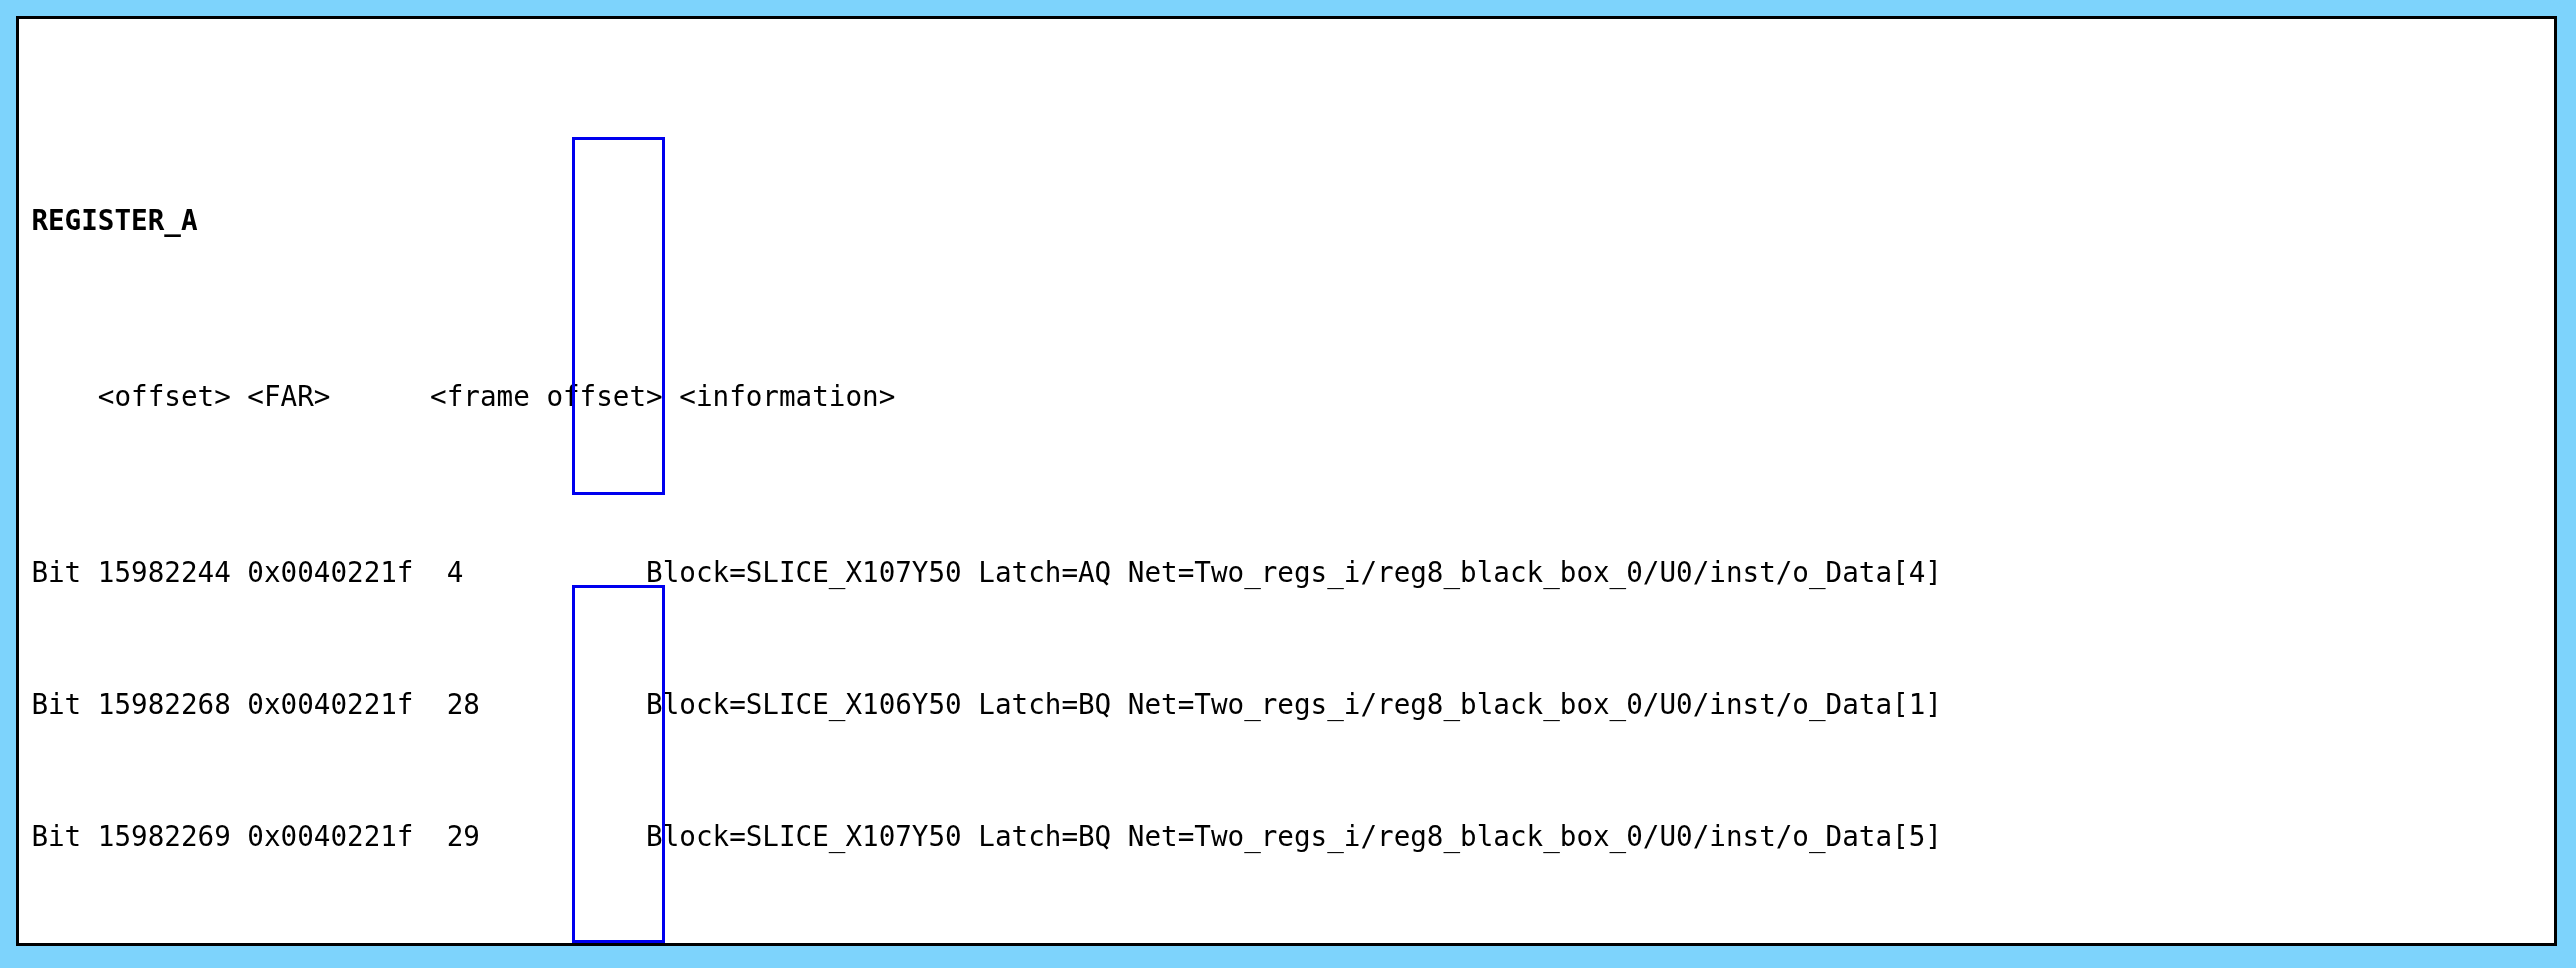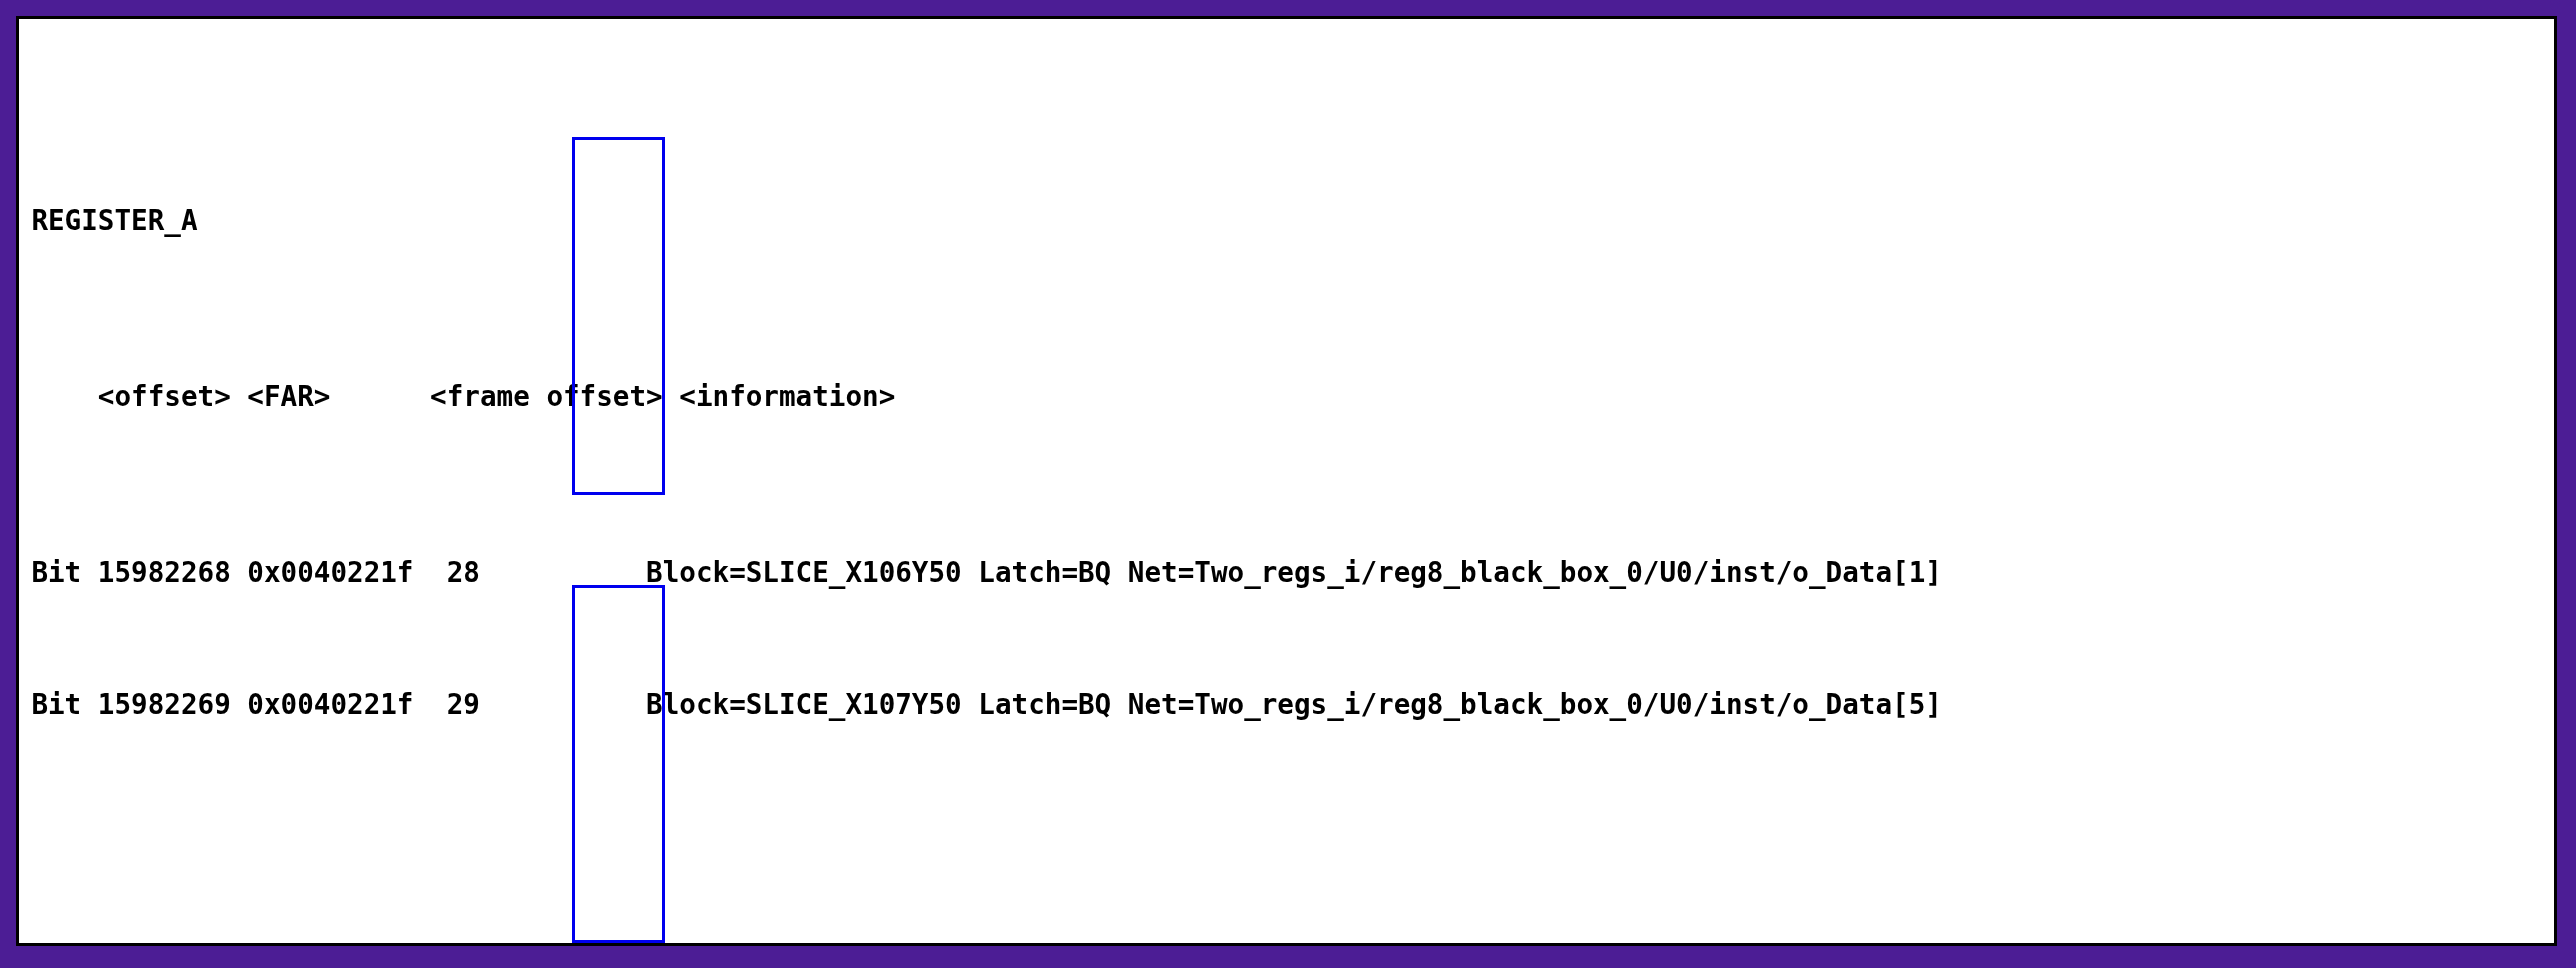--- a/index.html
+++ b/index.html
@@ -11,21 +11,21 @@
   body {
     width: 2576px;
     height: 969px;
     font-family: "DejaVu Sans Mono", "Liberation Mono", monospace;
   }
 
   #page {
     position: relative;
     width: 2576px;
     height: 969px;
-    background: #4c1d95;
+    background: #7dd3fc;
     overflow: hidden;
   }
 
   
   #outer-frame {
     position: absolute;
     left: 15.8px;
     top: 15.8px;
     width: 2541px;
     height: 930px;
@@ -53,21 +53,20 @@
     white-space: pre;
     display: block;
     height: 44px;
   }
 
   .code-line {
     display: block;
     height: 44px;
     white-space: pre;
     color: #000000;
-    font-weight: bold;
   }
 
   
   .frame-box {
     position: absolute;
     border: 3.2px solid #0000ee;
     box-sizing: border-box;
     background: transparent;
     pointer-events: none;
   }
@@ -91,20 +90,21 @@
 
   <div id="outer-frame">
 
     <div class="listing">
 
       
       <span class="reg-title">REGISTER_A</span>
 
       <span class="code-line">    &lt;offset&gt; &lt;FAR&gt;      &lt;frame offset&gt; &lt;information&gt;</span>
 
+      <span class="code-line">Bit 15982244 0x0040221f  4           Block=SLICE_X107Y50 Latch=AQ Net=Two_regs_i/reg8_black_box_0/U0/inst/o_Data[4]</span>
       <span class="code-line">Bit 15982268 0x0040221f  28          Block=SLICE_X106Y50 Latch=BQ Net=Two_regs_i/reg8_black_box_0/U0/inst/o_Data[1]</span>
       <span class="code-line">Bit 15982269 0x0040221f  29          Block=SLICE_X107Y50 Latch=BQ Net=Two_regs_i/reg8_black_box_0/U0/inst/o_Data[5]</span>
       
       
       
       
 
       
 
       

